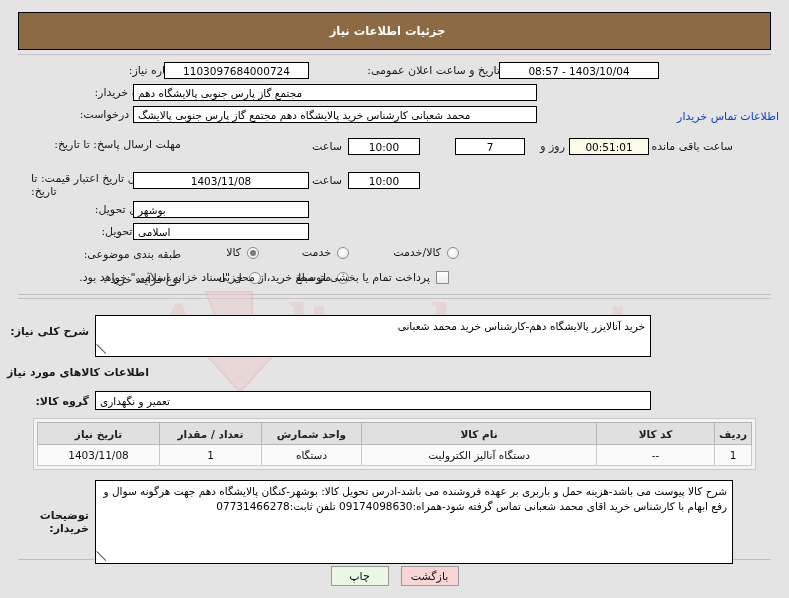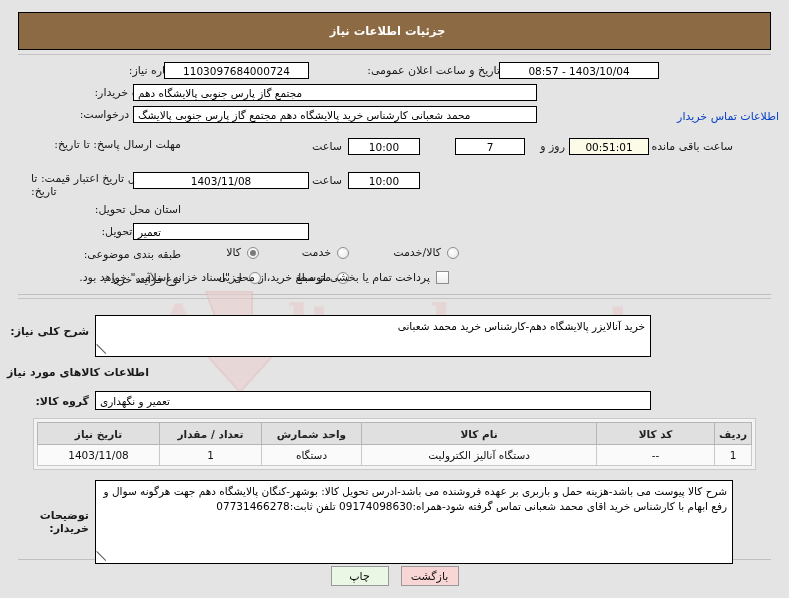--- a/index.html
+++ b/index.html
@@ -299,26 +299,29 @@
     <span>1403/11/08</span>
   </div>
   <span class="small-note" style="position:absolute; top:174px; right:447px;">ساعت</span>
   <div class="fld center digits" style="position:absolute; top:172px; right:369px; width:72px;">
     <span>10:00</span>
   </div>
 
   <div class="row" style="top:203px; right:608px;">
     <span class="lbl">استان محل تحویل:</span>
   </div>
+  <div class="fld right" style="position:absolute; top:201px; right:480px; width:176px;">
+    <span>بوشهر</span>
+  </div>
 
   <div class="row" style="top:225px; right:608px;">
     <span class="lbl">شهر محل تحویل:</span>
   </div>
   <div class="fld right" style="position:absolute; top:223px; right:480px; width:176px;">
-    <span>تعمیر</span>
+    <span>اسلامی</span>
   </div>
 
   <div class="row" style="top:248px; right:608px;">
     <span class="lbl">طبقه بندی موضوعی:</span>
   </div>
   <div class="radio-grp" style="top:246px; right:530px;">
     <span class="radio on"></span>
     <span class="radio-lbl">کالا</span>
   </div>
   <div class="radio-grp" style="top:246px; right:440px;">

